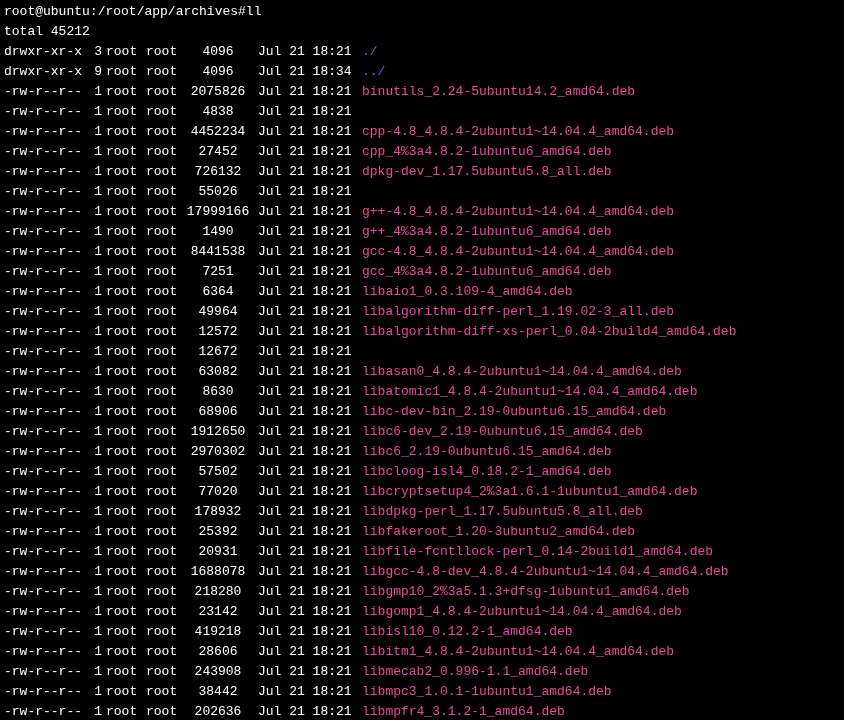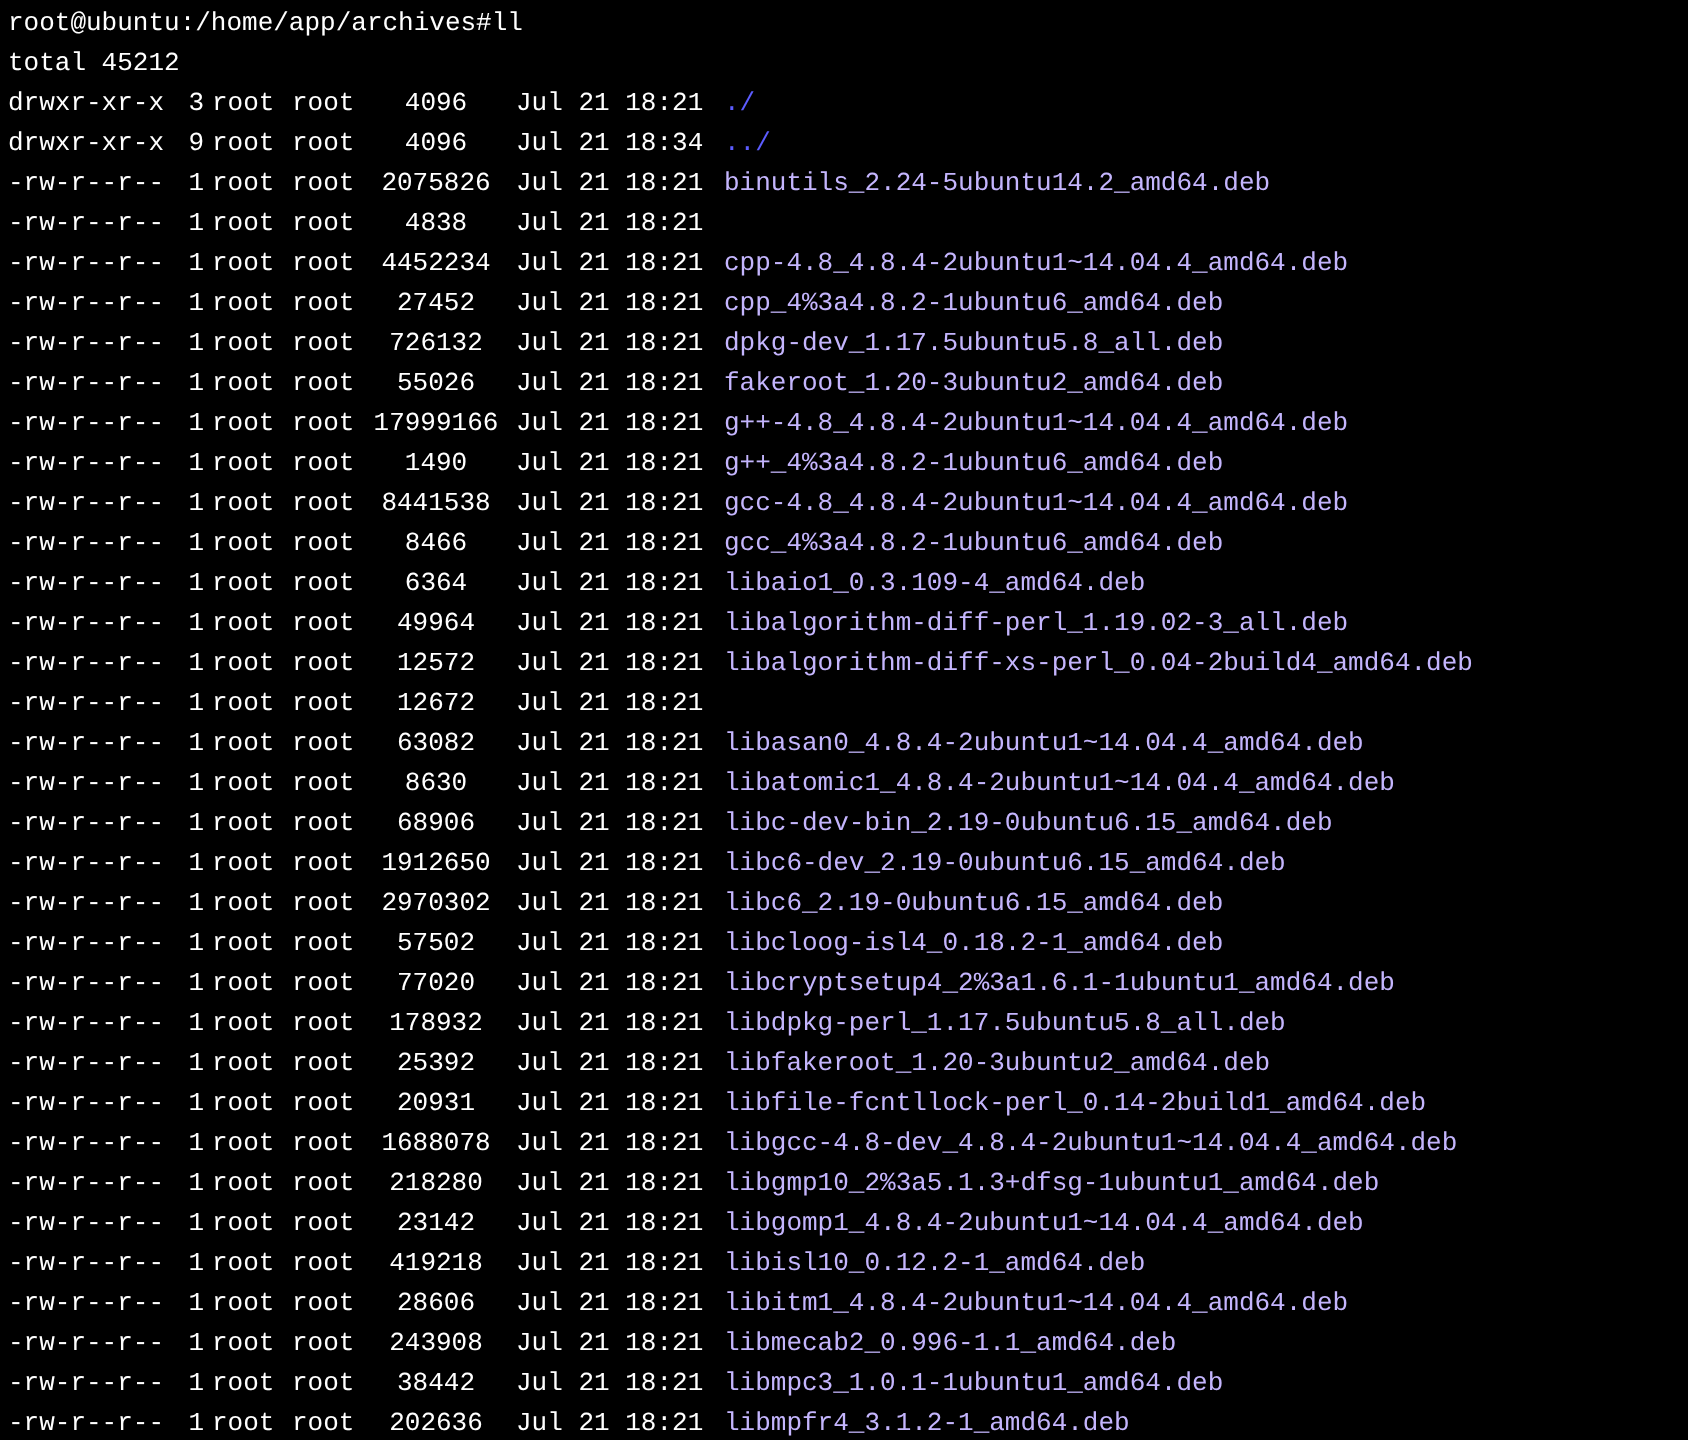--- a/index.html
+++ b/index.html
@@ -21,30 +21,30 @@
       display: flex;
     }
     .perms { display: inline-block; width: 82px; }
     .links { display: inline-block; width: 16px; text-align: right; }
     .owner { display: inline-block; width: 40px; padding-left: 4px; }
     .group { display: inline-block; width: 40px; padding-left: 4px; }
     .size { display: inline-block; width: 72px; text-align: center; }
     .date { display: inline-block; width: 104px; padding-left: 4px; }
     .fname { padding-left: 4px; }
     .dir { color: #5c5cff; }
-    .file { color: #c4b5fd; }
+    .file { color: #ec4899; }
     .normal { color: #fff; }
   </style>
 </head>
 <body>
 
 <div>
   <div class="line">
     <span>root@ubuntu</span>
-      <span>:/home/app/archives# </span>
+      <span>:/root/app/archives# </span>
       <span>ll</span>
   </div>
   <div class="line">
     <span>total 45212</span>
   </div>
   <div id="listing">
       <div class="line">
         <span class="perms normal">drwxr-xr-x</span>
         <span class="links normal">3</span>
         <span class="owner normal">root</span>
@@ -106,21 +106,20 @@
         <span class="date normal">Jul 21 18:21</span>
         <span class="fname file">dpkg-dev_1.17.5ubuntu5.8_all.deb</span>
       </div>
       <div class="line">
         <span class="perms normal">-rw-r--r--</span>
         <span class="links normal">1</span>
         <span class="owner normal">root</span>
         <span class="group normal">root</span>
         <span class="size normal">55026</span>
         <span class="date normal">Jul 21 18:21</span>
-        <span class="fname file">fakeroot_1.20-3ubuntu2_amd64.deb</span>
       </div>
       <div class="line">
         <span class="perms normal">-rw-r--r--</span>
         <span class="links normal">1</span>
         <span class="owner normal">root</span>
         <span class="group normal">root</span>
         <span class="size normal">17999166</span>
         <span class="date normal">Jul 21 18:21</span>
         <span class="fname file">g++-4.8_4.8.4-2ubuntu1~14.04.4_amd64.deb</span>
       </div>
@@ -140,21 +139,21 @@
         <span class="group normal">root</span>
         <span class="size normal">8441538</span>
         <span class="date normal">Jul 21 18:21</span>
         <span class="fname file">gcc-4.8_4.8.4-2ubuntu1~14.04.4_amd64.deb</span>
       </div>
       <div class="line">
         <span class="perms normal">-rw-r--r--</span>
         <span class="links normal">1</span>
         <span class="owner normal">root</span>
         <span class="group normal">root</span>
-        <span class="size normal">8466</span>
+        <span class="size normal">7251</span>
         <span class="date normal">Jul 21 18:21</span>
         <span class="fname file">gcc_4%3a4.8.2-1ubuntu6_amd64.deb</span>
       </div>
       <div class="line">
         <span class="perms normal">-rw-r--r--</span>
         <span class="links normal">1</span>
         <span class="owner normal">root</span>
         <span class="group normal">root</span>
         <span class="size normal">6364</span>
         <span class="date normal">Jul 21 18:21</span>

